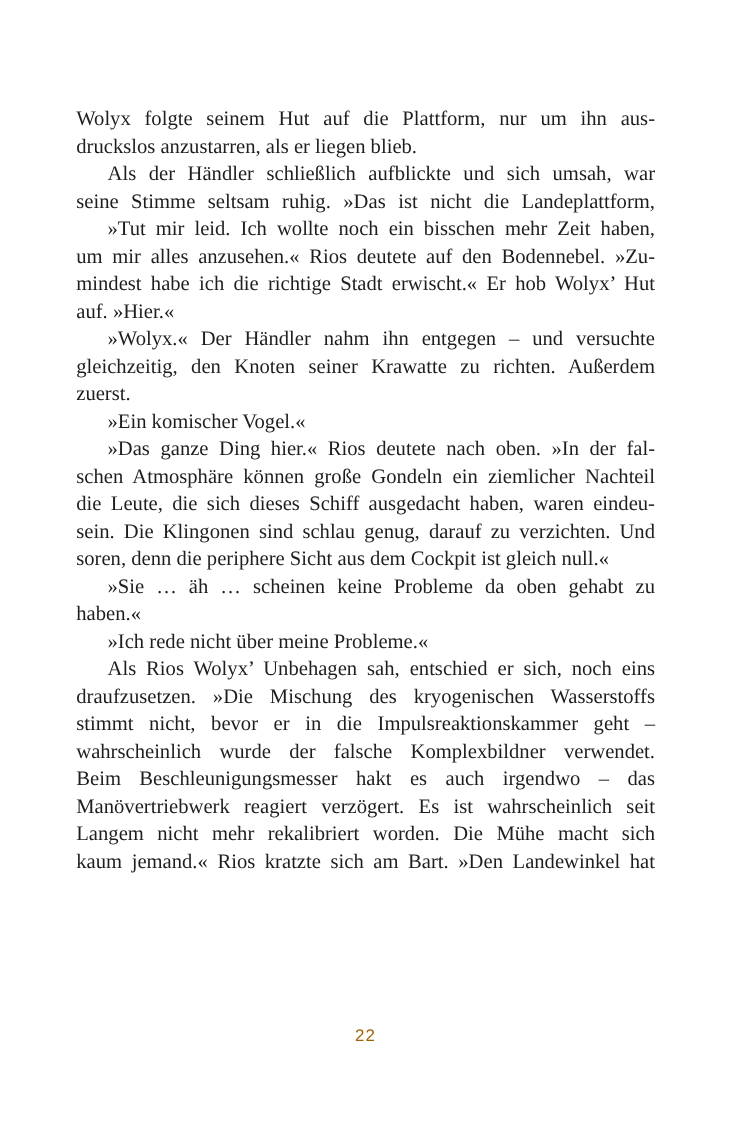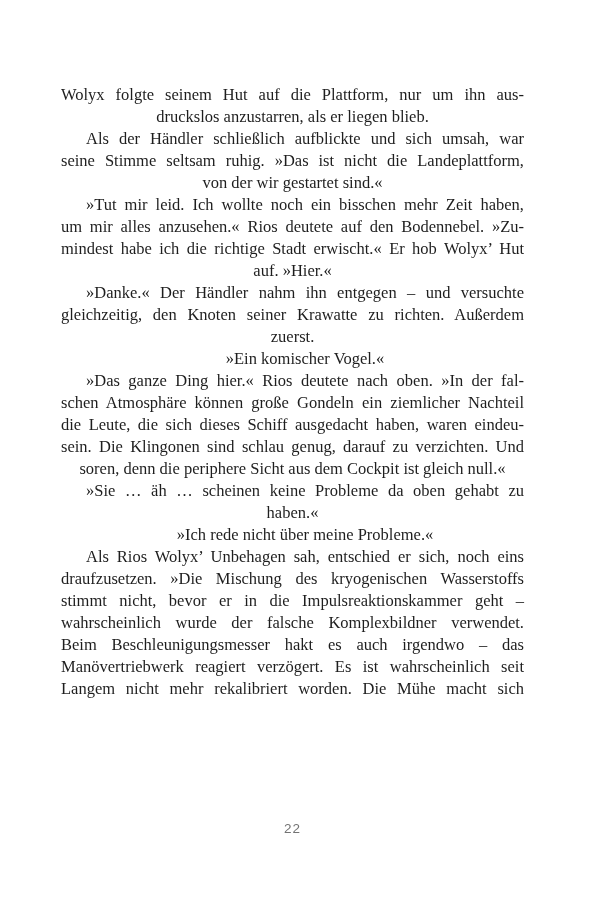--- a/index.html
+++ b/index.html
@@ -23,71 +23,71 @@
     position: absolute;
     left: 61px;
     top: 84px;
     width: 463px;
     color: #1e1e1e;
     font-family: "Liberation Serif", serif;
     font-size: 16.5px;
     line-height: 22px;
   }
   .line {
-    text-align: center;
+    text-align: left;
     white-space: normal;
   }
   .line.justify {
     text-align: justify;
     text-align-last: justify;
   }
   .line.indent {
     text-indent: 25px;
   }
   .page-number {
     position: absolute;
     left: 61px;
     top: 821px;
     width: 463px;
     text-align: center;
     font-family: "Liberation Sans", sans-serif;
     font-size: 13.5px;
     letter-spacing: 1px;
-    color: #737373;
+    color: #a16207;
   }
 </style>
 </head>
 <body>
 
 <div class="page">
   <div class="text-block">
 
   <div class="line justify">Wolyx folgte seinem Hut auf die Plattform, nur um ihn aus-</div>
       <div class="line">druckslos anzustarren, als er liegen blieb.</div>
       <div class="line indent justify">Als der Händler schließlich aufblickte und sich umsah, war</div>
       <div class="line justify">seine Stimme seltsam ruhig. »Das ist nicht die Landeplattform,</div>
-      <div class="line">von der wir gestartet sind.«</div>
       <div class="line indent justify">»Tut mir leid. Ich wollte noch ein bisschen mehr Zeit haben,</div>
       <div class="line justify">um mir alles anzusehen.« Rios deutete auf den Bodennebel. »Zu-</div>
       <div class="line justify">mindest habe ich die richtige Stadt erwischt.« Er hob Wolyx’ Hut</div>
       <div class="line">auf. »Hier.«</div>
-      <div class="line indent justify">»Danke.« Der Händler nahm ihn entgegen – und versuchte</div>
+      <div class="line indent justify">»Wolyx.« Der Händler nahm ihn entgegen – und versuchte</div>
       <div class="line justify">gleichzeitig, den Knoten seiner Krawatte zu richten. Außerdem</div>
       <div class="line">zuerst.</div>
       <div class="line indent">»Ein komischer Vogel.«</div>
       <div class="line indent justify">»Das ganze Ding hier.« Rios deutete nach oben. »In der fal-</div>
       <div class="line justify">schen Atmosphäre können große Gondeln ein ziemlicher Nachteil</div>
       <div class="line justify">die Leute, die sich dieses Schiff ausgedacht haben, waren eindeu-</div>
       <div class="line justify">sein. Die Klingonen sind schlau genug, darauf zu verzichten. Und</div>
       <div class="line">soren, denn die periphere Sicht aus dem Cockpit ist gleich null.«</div>
       <div class="line indent justify">»Sie … äh … scheinen keine Probleme da oben gehabt zu</div>
       <div class="line">haben.«</div>
       <div class="line indent">»Ich rede nicht über meine Probleme.«</div>
       <div class="line indent justify">Als Rios Wolyx’ Unbehagen sah, entschied er sich, noch eins</div>
       <div class="line justify">draufzusetzen. »Die Mischung des kryogenischen Wasserstoffs</div>
       <div class="line justify">stimmt nicht, bevor er in die Impulsreaktionskammer geht –</div>
       <div class="line justify">wahrscheinlich wurde der falsche Komplexbildner verwendet.</div>
       <div class="line justify">Beim Beschleunigungsmesser hakt es auch irgendwo – das</div>
       <div class="line justify">Manövertriebwerk reagiert verzögert. Es ist wahrscheinlich seit</div>
       <div class="line justify">Langem nicht mehr rekalibriert worden. Die Mühe macht sich</div>
+      <div class="line justify">kaum jemand.« Rios kratzte sich am Bart. »Den Landewinkel hat</div>
     </div>
   <div class="page-number">22</div>
 </div>
 
 </body></html>

